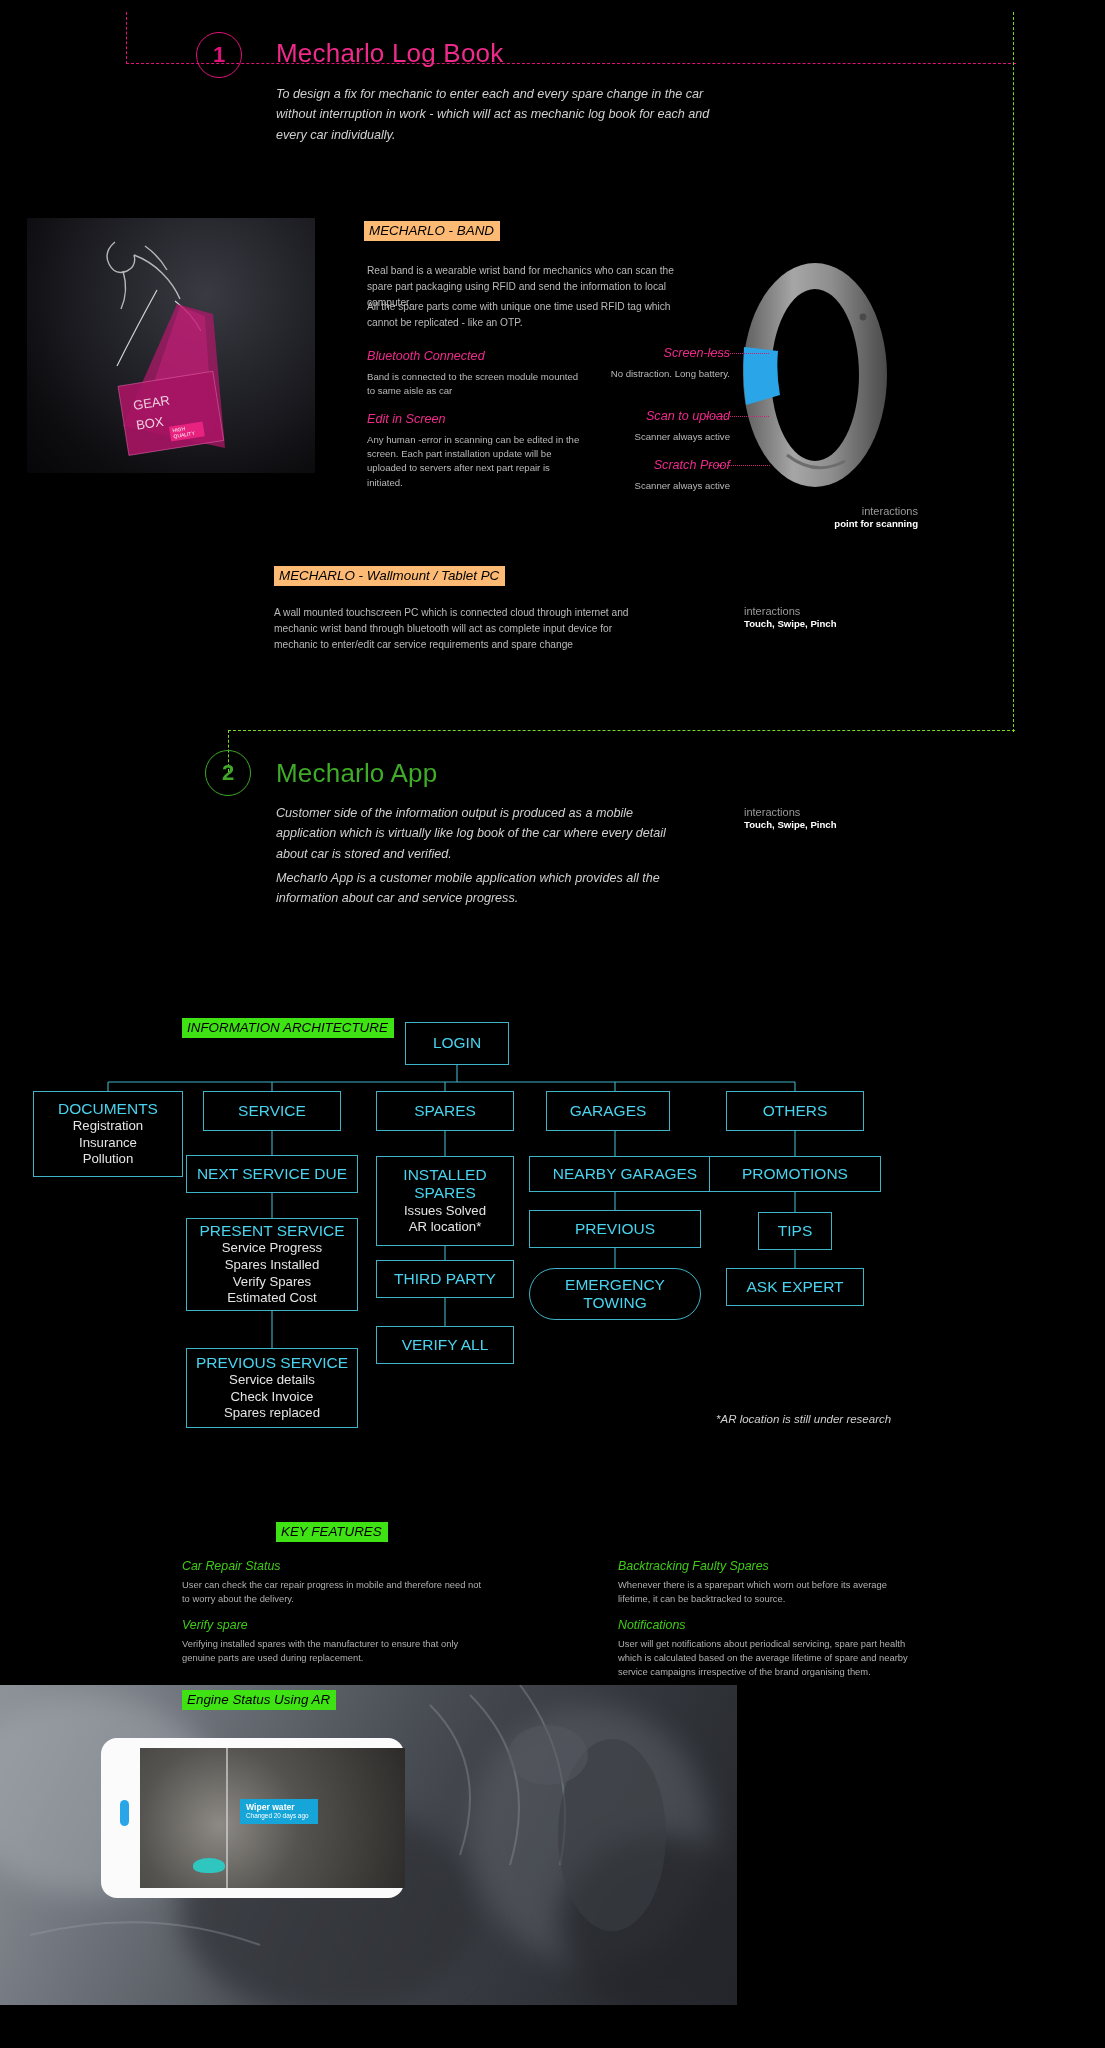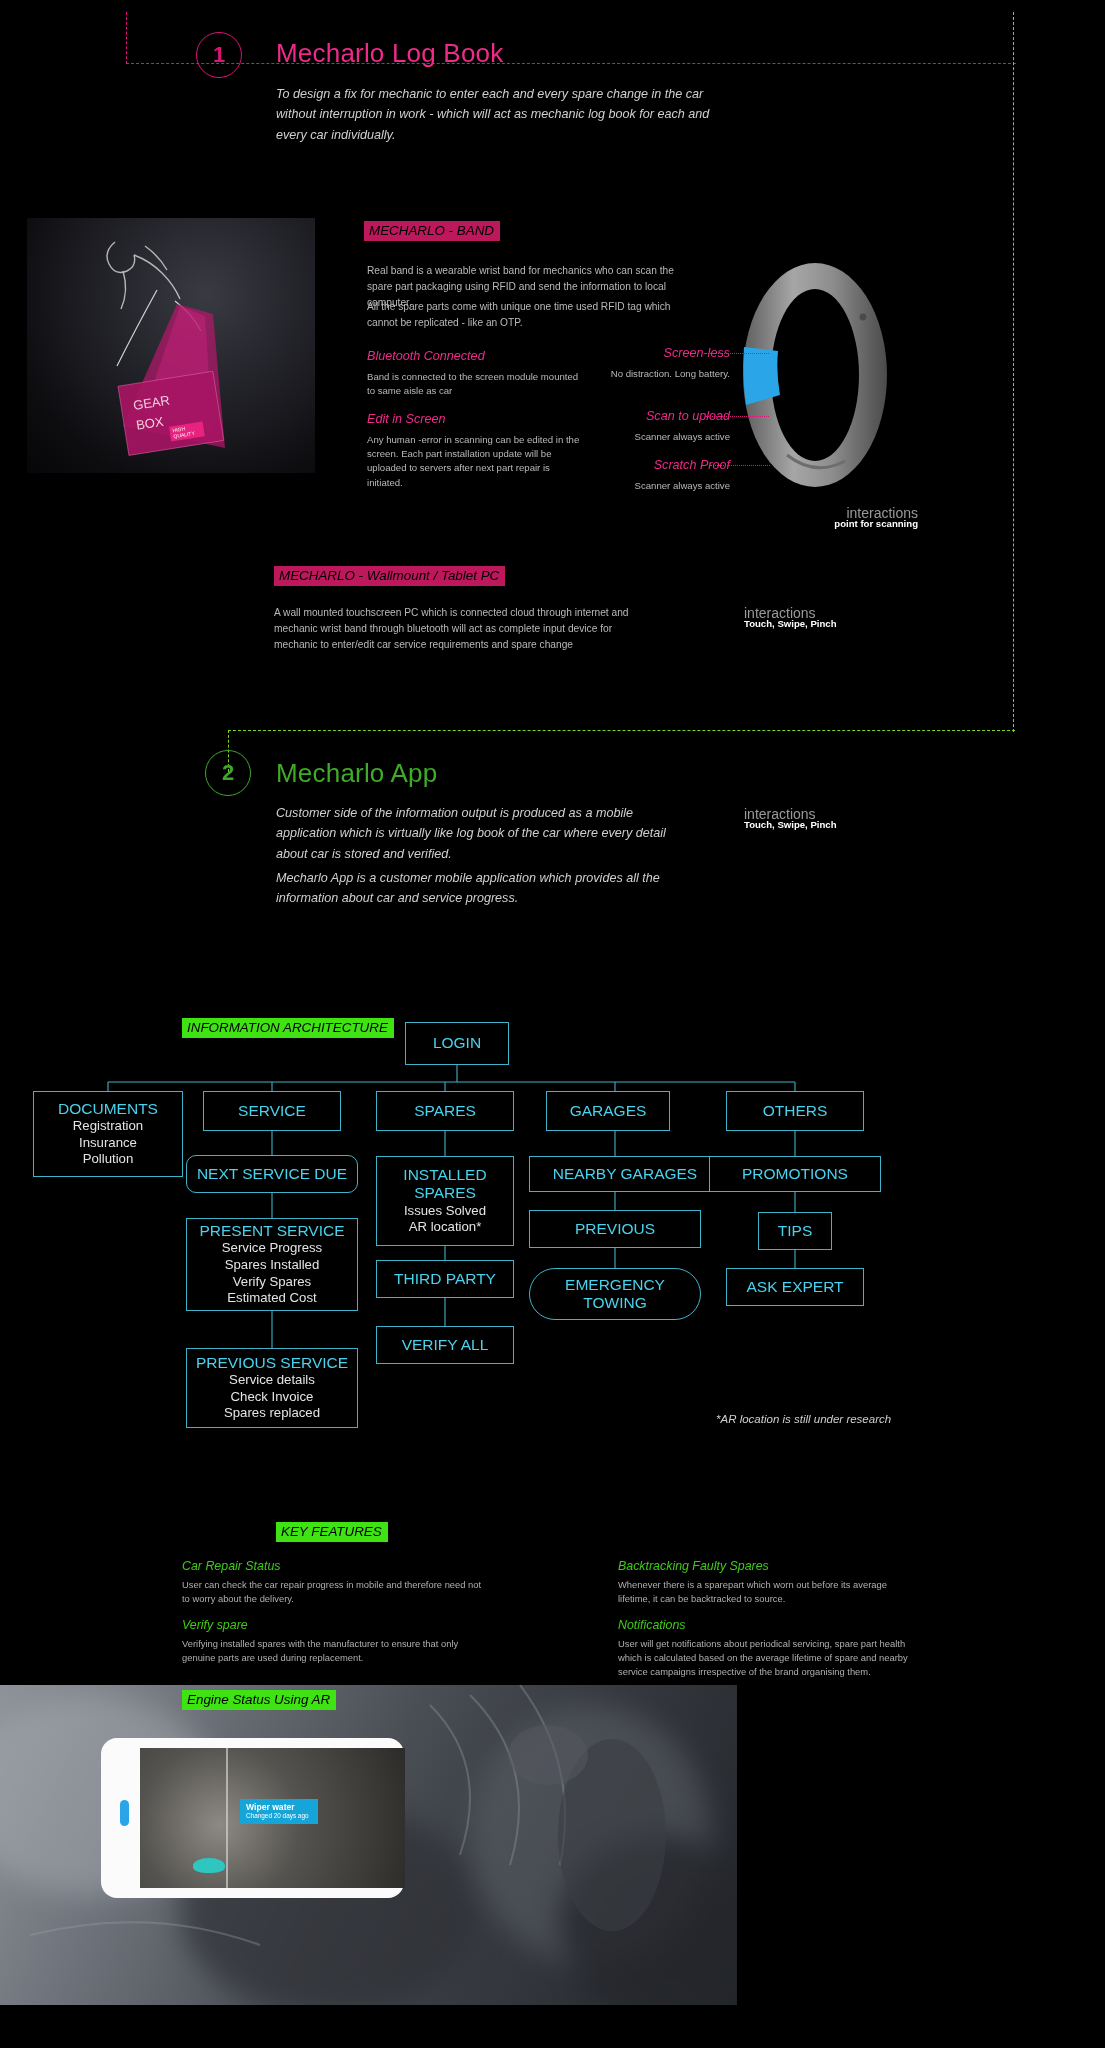--- a/index.html
+++ b/index.html
@@ -68,21 +68,21 @@
 
   
   .hl {
     position: absolute;
     font-style: italic;
     font-size: 13.4px;
     color: #000;
     padding: 2px 6px 3px 5px;
     white-space: nowrap;
   }
-  .hl.pink { background: #be185d; }
+  .hl.pink { background: #fdba74; }
   .hl.green { background: #3fe313; }
 
   .body-txt {
     position: absolute;
     font-size: 10.2px;
     line-height: 1.55;
     color: #b9b9b9;
   }
   .feat-h {
     position: absolute;
@@ -94,21 +94,21 @@
   .feat-b {
     position: absolute;
     font-size: 9.6px;
     line-height: 1.48;
     color: #b9b9b9;
   }
   .feat-b.r { text-align: right; }
 
   .lead { position: absolute; border-top: 1px dotted #cf1f76; height: 0; }
 
-  .inter-lab { position: absolute; font-size: 14px; color: #9a9a9a; }
+  .inter-lab { position: absolute; font-size: 11px; color: #9a9a9a; }
   .inter-val { position: absolute; font-size: 9.6px; color: #fff; font-weight: bold; }
   .ta-r { text-align: right; }
 
   
   .ia { position: absolute; left: 0; top: 1010px; width: 1105px; height: 420px; }
   .ia svg { position: absolute; left: 0; top: 0; }
   .node {
     position: absolute;
     border: 1.1px solid #3fb4c8;
     background: #000;
@@ -328,21 +328,21 @@
     <div class="node" style="left:33px; top:81px; width:150px; height:86px;">
       <span>DOCUMENTS</span>
       <span class="sub">Registration</span>
       <span class="sub">Insurance</span>
       <span class="sub">Pollution</span>
     </div>
 
     <div class="node" style="left:203px; top:81px; width:138px; height:40px;">
       <span>SERVICE</span>
     </div>
-    <div class="node" style="left:186px; top:145px; width:172px; height:38px;border-radius:10px;">
+    <div class="node" style="left:186px; top:145px; width:172px; height:38px;">
       <span>NEXT SERVICE DUE</span>
     </div>
     <div class="node" style="left:186px; top:208px; width:172px; height:93px;">
       <span>PRESENT SERVICE</span>
       <span class="sub">Service Progress</span>
       <span class="sub">Spares Installed</span>
       <span class="sub">Verify Spares</span>
       <span class="sub">Estimated Cost</span>
     </div>
     <div class="node" style="left:186px; top:338px; width:172px; height:80px;">

